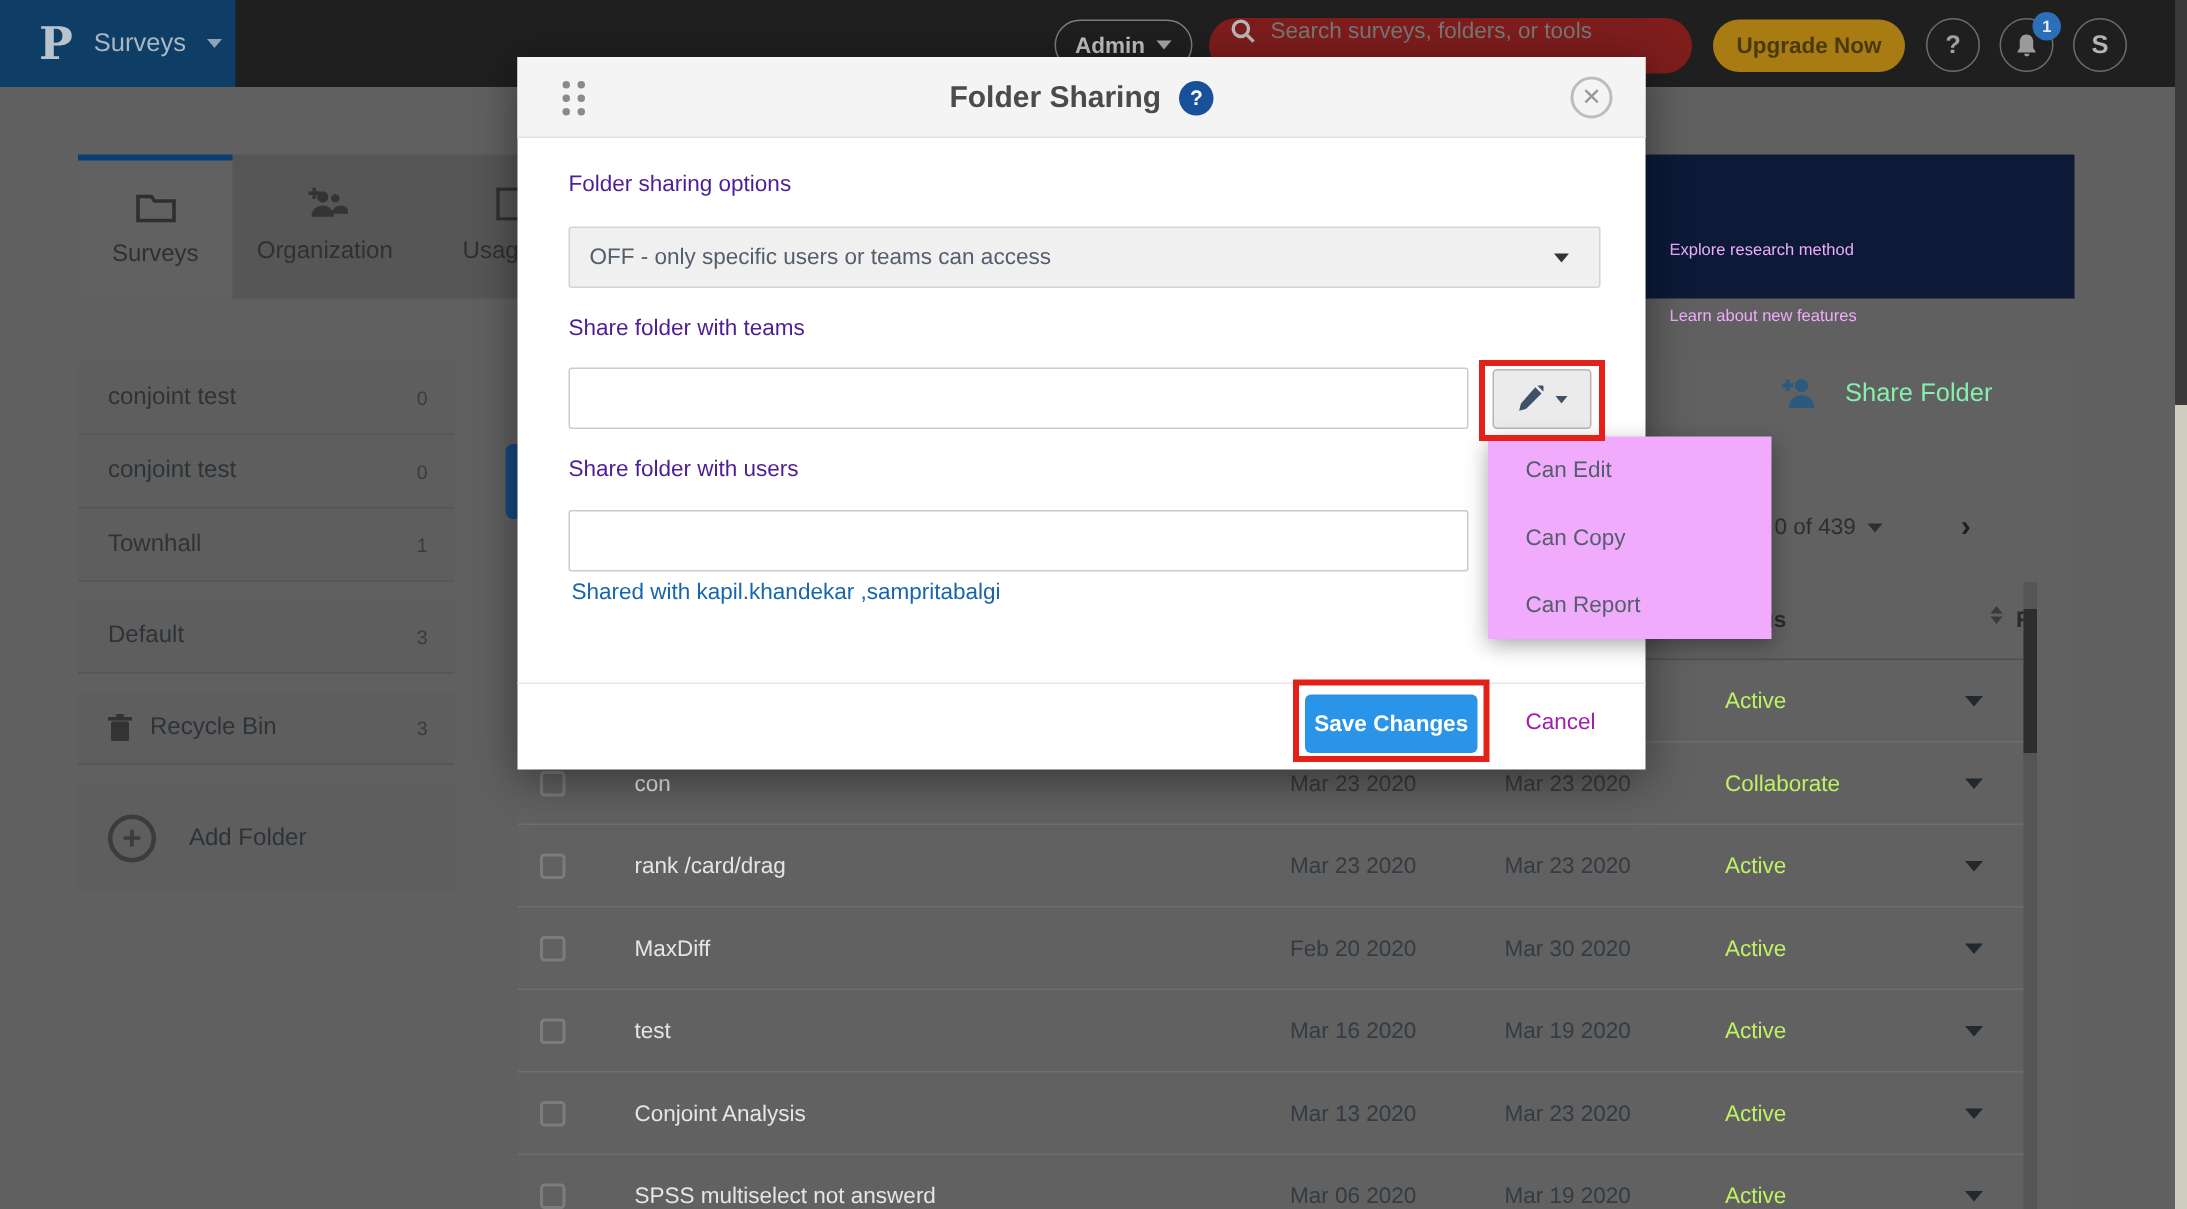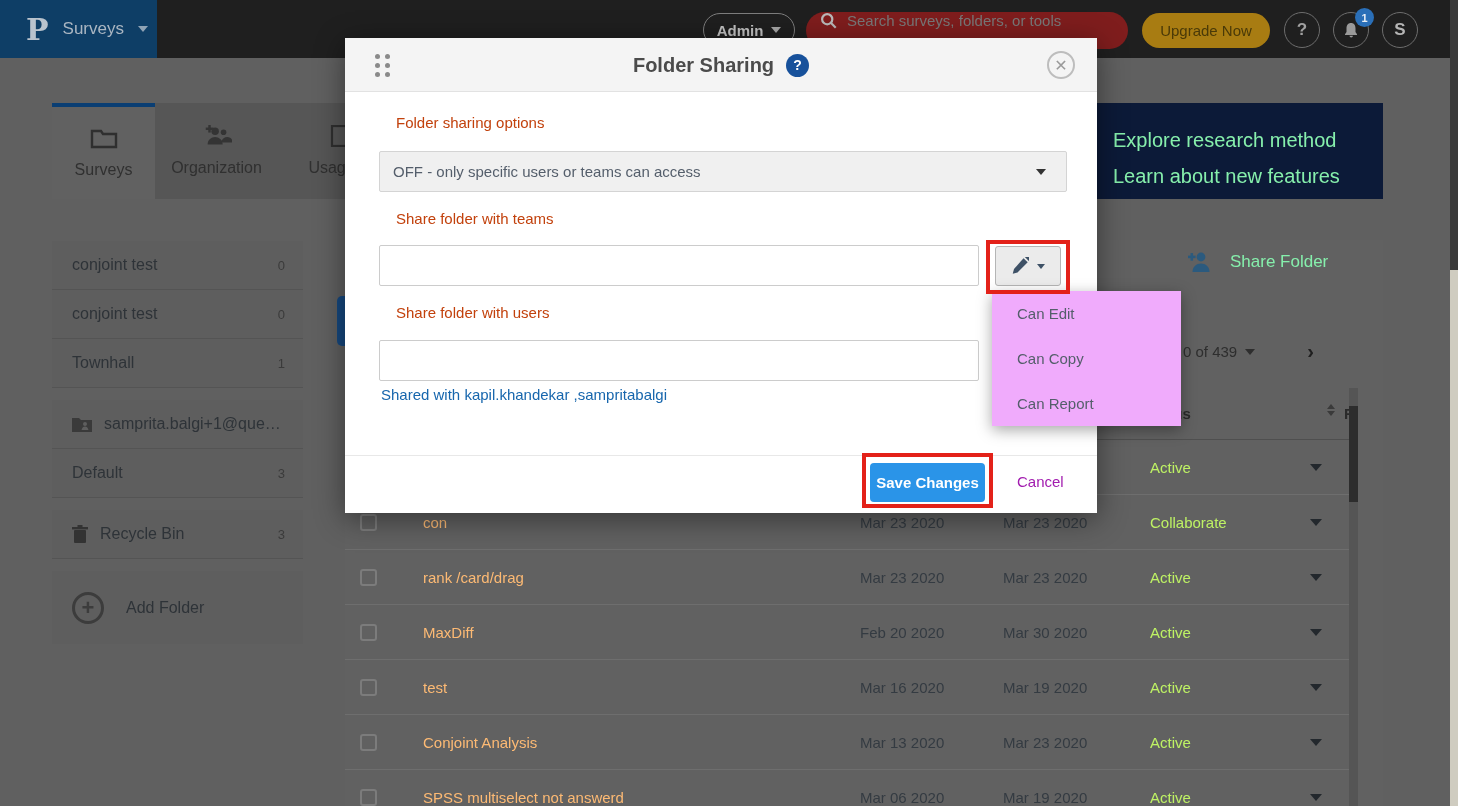--- a/index.html
+++ b/index.html
@@ -12,33 +12,33 @@
   .navbar { left:0; top:0; width:1458px; height:58px; background:#1f1f1f; z-index:2; }
   .logo-block { left:0; top:0; width:157px; height:58px; background:#0e3e66; display:flex; align-items:center; gap:14px; padding-left:26px; }
   .logo-p { color:#b9c3cd; font-size:30px; font-weight:700; font-family:"DejaVu Serif", serif; }
   .logo-surveys { color:#aab6c2; font-size:17px; }
   .caret { width:0; height:0; border-left:5px solid transparent; border-right:5px solid transparent; border-top:6px solid #8fa3b5; display:inline-block; }
   .admin-pill { left:703px; top:13px; width:92px; height:34px; border:1px solid #7d7d7d; border-radius:17px; display:flex; align-items:center; justify-content:center; gap:8px; color:#c2c2c2; font-size:15px; font-weight:700; }
   .admin-pill .caret { border-top-color:#a7a7a7; }
   .searchbar { left:806px; top:12px; width:322px; height:37px; background:#7f1d1d; border-radius:19px; display:flex; align-items:flex-start; padding:0 14px; gap:10px; }
   .searchbar input { background:transparent; border:none; outline:none; color:#9a9a9a; font-size:15px; width:260px; font-family:"Liberation Sans", sans-serif; }
   .searchbar input::placeholder { color:#787878; }
-  .upgrade-btn { left:1142px; top:13px; width:128px; height:35px; background:#a87c12; border:none; border-radius:18px; color:#4a3a08; font-size:15px; font-weight:400; cursor:pointer; }
+  .upgrade-btn { left:1142px; top:13px; width:128px; height:35px; background:#a87c12; border:none; border-radius:18px; color:#4a3a08; font-size:15px; font-weight:700; cursor:pointer; }
   .nav-circle { top:12px; width:36px; height:36px; border:1px solid #6d6d6d; border-radius:50%; display:flex; align-items:center; justify-content:center; color:#a0a0a0; font-size:17px; font-weight:700; }
   .badge { position:absolute; right:-6px; top:-5px; width:19px; height:19px; background:#2a6fb8; border-radius:50%; color:#e8eef5; font-size:11px; font-weight:700; display:flex; align-items:center; justify-content:center; }
 
   
   .tabstrip { left:52px; top:103px; width:1045px; height:96px; background:#565656; z-index:1; display:flex; }
   .tab { width:103px; height:96px; display:flex; flex-direction:column; align-items:center; justify-content:center; gap:12px; color:#303030; font-size:16px; }
   .tab.active { background:#616161; border-top:4px solid #0a3e73; }
   .tab.w2 { width:123px; }
 
   
   .banner { left:1097px; top:103px; width:286px; height:96px; background:#0c1a38; padding:26px 0 0 16px; z-index:1; }
-  .banner div { color:#86efac; font-size:20px; margin-bottom:13px; }
+  .banner div { color:#f0abfc; font-size:11px; margin-bottom:13px;margin-top:32px; }
 
   
   .sidebar { left:52px; top:241px; width:251px; z-index:1; }
   .side-item { position:relative; height:49px; background:#5e5e5e; border-bottom:1px solid #545454; display:flex; align-items:center; padding:0 18px 0 20px; color:#2e3338; font-size:16px; }
   .side-item.active { background:#676767; }
   .side-item.active::before { content:""; position:absolute; left:0; top:0; width:5px; height:100%; background:#0d3e70; }
   .side-item .count { margin-left:auto; font-size:13px; color:#3b3b3b; }
   .side-gap { height:12px; background:transparent; }
   .side-item .sicon { margin-right:12px; display:flex; }
   .add-folder { height:73px; background:#5e5e5e; display:flex; align-items:center; gap:22px; padding-left:20px; color:#2e3338; font-size:16px; }
@@ -52,21 +52,21 @@
   .pg-next { margin-left:48px; font-size:20px; font-weight:700; color:#1f1f1f; }
   .thead { position:absolute; left:0; top:148px; width:1004px; height:52px; border-bottom:1px solid #4f4f4f; color:#2a2a2a; font-size:15px; font-weight:700; }
   .th-status { position:absolute; left:800px; top:17px; }
   .th-resp { position:absolute; left:999px; top:17px; width:6px; overflow:hidden; }
   .sort-ic { position:absolute; left:982px; top:16px; display:flex; flex-direction:column; gap:2px; }
   .sort-ic i { width:0; height:0; border-left:4px solid transparent; border-right:4px solid transparent; display:block; }
   .sort-up { border-bottom:5px solid #3a3a3a; }
   .sort-dn { border-top:5px solid #3a3a3a; }
   .trow { position:absolute; left:0; width:1004px; height:55px; border-bottom:1px solid #6e6e6e; }
   .cb { position:absolute; left:15px; top:19px; width:17px; height:17px; border:2px solid #7c7c7c; border-radius:3px; }
-  .tname { position:absolute; left:78px; top:19px; color:#fdba74; font-size:15px; }
+  .tname { position:absolute; left:78px; top:19px; color:#e5e5e5; font-size:15px; }
   .tcreated { position:absolute; left:515px; top:19px; color:#343b42; font-size:15px; }
   .tmodified { position:absolute; left:658px; top:19px; color:#343b42; font-size:15px; }
   .tstatus { position:absolute; left:805px; top:19px; color:#bef264; font-size:15px; }
   .row-caret { position:absolute; left:965px; top:24px; border-left:6px solid transparent; border-right:6px solid transparent; border-top:7px solid #23282d; width:0; height:0; }
   .tbl-scroll { position:absolute; left:1004px; top:148px; width:9px; height:418px; background:#555; }
   .tbl-thumb { position:absolute; left:0; top:18px; width:9px; height:96px; background:#2d2d2d; }
 
   .new-survey-frag { left:337px; top:296px; width:26px; height:50px; background:#16487f; border-radius:5px; z-index:3; }
 
   
@@ -75,21 +75,21 @@
 
   
   .modal { left:345px; top:38px; width:752px; height:475px; background:#ffffff; z-index:10; box-shadow:0 6px 28px rgba(0,0,0,.45); }
   .modal-header { position:absolute; left:0; top:0; width:752px; height:54px; background:#f4f4f4; border-bottom:1px solid #e2e2e2; }
   .drag-dots { position:absolute; left:30px; top:16px; display:grid; grid-template-columns:5px 5px; gap:4px 5px; }
   .drag-dots i { width:5px; height:5px; border-radius:50%; background:#8a8a8a; }
   .modal-title-wrap { position:absolute; left:0; top:0; width:752px; height:54px; display:flex; align-items:center; justify-content:center; gap:12px; }
   .modal-title { font-size:20px; font-weight:700; color:#4b4b4b; }
   .help-circle { width:23px; height:23px; background:#17519b; border-radius:50%; color:#ffffff; font-size:14px; font-weight:700; display:flex; align-items:center; justify-content:center; }
   .modal-close { position:absolute; right:22px; top:13px; width:28px; height:28px; border:2px solid #bdbdbd; border-radius:50%; color:#9a9a9a; font-size:16px; display:flex; align-items:center; justify-content:center; cursor:pointer; }
-  .m-label { position:absolute; left:51px; color:#c2410c; font-size:15px; }
+  .m-label { position:absolute; left:34px; color:#4c1d95; font-size:15px; }
   .m-select { position:absolute; left:34px; top:113px; width:688px; height:41px; background:#f0f0f0; border:1px solid #d4d4d4; border-radius:2px; display:flex; align-items:center; padding:0 20px 0 13px; color:#545e6b; font-size:15px; cursor:pointer; }
   .m-select .caret { margin-left:auto; border-top-color:#333; }
   .m-input { position:absolute; left:34px; width:600px; height:41px; background:#fff; border:1px solid #cccccc; border-radius:2px; font-size:15px; color:#545e6b; padding:0 10px; font-family:"Liberation Sans", sans-serif; outline:none; }
   .pencil-btn { position:absolute; left:650px; top:208px; width:66px; height:40px; background:#ebebeb; border:1px solid #b5b5b5; border-radius:3px; display:flex; align-items:center; justify-content:center; gap:8px; cursor:pointer; }
   .pencil-btn .caret { border-top-color:#3e5166; border-left-width:4px; border-right-width:4px; border-top-width:5px; }
   .shared-note { position:absolute; left:36px; top:348px; color:#1766ad; font-size:15px; }
   .modal-footer { position:absolute; left:0; top:417px; width:752px; height:58px; border-top:1px solid #e8e8e8; }
   .save-btn { position:absolute; left:525px; top:7px; width:115px; height:39px; background:#2a94e8; border:none; border-radius:4px; color:#ffffff; font-size:15px; font-weight:700; cursor:pointer; }
   .cancel-link { position:absolute; left:672px; top:17px; color:#a21caf; font-size:15px; cursor:pointer; }
 
@@ -177,31 +177,20 @@
     </div>
     <div class="side-item">
       <span>conjoint test</span>
       <span class="count">0</span>
     </div>
     <div class="side-item">
       <span>Townhall</span>
       <span class="count">1</span>
     </div>
     <div class="side-gap"></div>
-    <div class="side-item">
-      <span class="sicon">
-        <svg width="20" height="16" viewBox="0 0 20 16">
-            <path d="M0 2h7l2 2h11v12H0z" fill="#3a3a3a"></path>
-            <circle cx="13" cy="8" r="2" fill="#5e5e5e"></circle>
-            <path d="M9.5 14c.5-2.5 2-3.5 3.5-3.5s3 1 3.5 3.5z" fill="#5e5e5e"></path>
-          </svg>
-      </span>
-      <span>samprita.balgi+1@que…</span>
-      <span class="count"></span>
-    </div>
     <div class="side-item">
       <span>Default</span>
       <span class="count">3</span>
     </div>
     <div class="side-gap"></div>
     <div class="side-item">
       <span class="sicon">
         <svg width="16" height="18" viewBox="0 0 16 18">
             <rect x="2" y="5" width="12" height="13" rx="1" fill="#333"></rect>
             <rect x="0" y="2" width="16" height="2.4" fill="#333"></rect>

